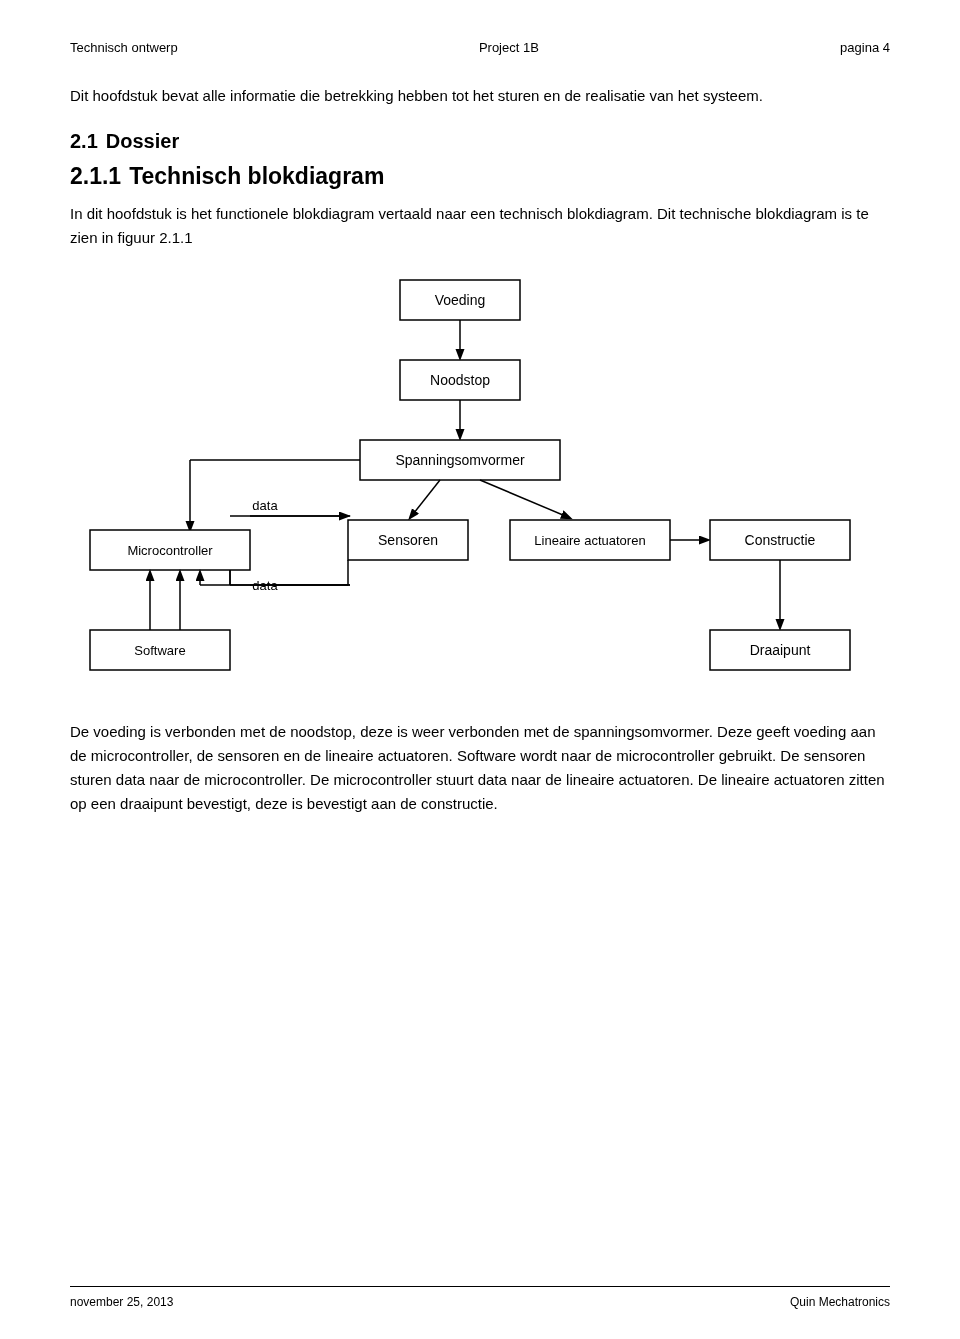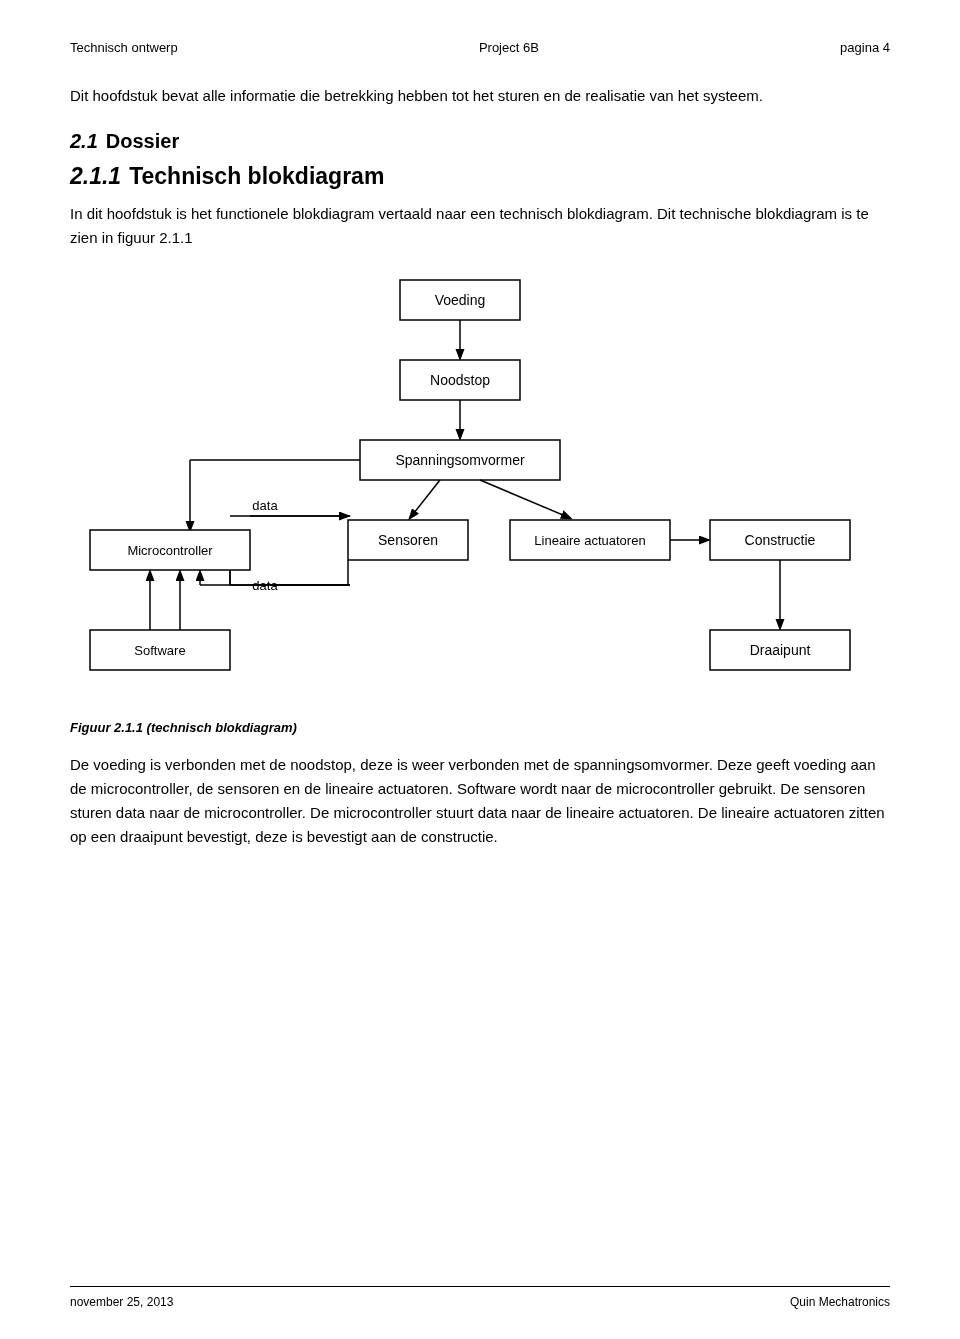--- a/index.html
+++ b/index.html
@@ -39,21 +39,21 @@
       font-size: 15px;
       margin-bottom: 22px;
       line-height: 1.5;
     }
     .section-title {
       font-size: 20px;
       font-weight: bold;
       margin-bottom: 10px;
       margin-top: 10px;
     }
-    .section-number { margin-right: 8px; font-style: italic; }
+    .section-number { margin-right: 8px; }
     .subsection-title {
       font-size: 23px;
       font-weight: bold;
       margin-bottom: 12px;
       margin-top: 10px;
     }
     .body-text {
       font-size: 15px;
       line-height: 1.6;
       margin-bottom: 10px;
@@ -90,21 +90,21 @@
       height: 430px;
     }
   </style>
 </head>
 <body>
 
 <div class="page">
 
   <div class="header">
     <span>Technisch ontwerp</span>
-    <span>Project 6B</span>
+    <span>Project 1B</span>
     <span>pagina 4</span>
   </div>
 
 
   <p class="intro-text">Dit hoofdstuk bevat alle informatie die betrekking hebben tot het sturen en de realisatie van het systeem.</p>
 
   <div class="section-title">
     <span class="section-number">2.1</span><span>Dossier</span>
   </div>
 
@@ -182,21 +182,20 @@
         </marker>
       </defs>
 
       <line x1="180" y1="246" x2="278" y2="246" stroke="black" stroke-width="1.5" marker-end="url(#arrow)"></line>
 
       <line x1="278" y1="290" x2="278" y2="315" stroke="black" stroke-width="1.5"></line>
       <line x1="180" y1="315" x2="278" y2="315" stroke="black" stroke-width="1.5"></line>
     </svg>
   </div>
 
-  <p class="figure-caption">Figuur 2.1.1 (technisch blokdiagram)</p>
 
   <p class="body-text">De voeding is verbonden met de noodstop, deze is weer verbonden met de spanningsomvormer. Deze geeft voeding aan de microcontroller, de sensoren en de lineaire actuatoren. Software wordt naar de microcontroller gebruikt. De sensoren sturen data naar de microcontroller. De microcontroller stuurt data naar de lineaire actuatoren. De lineaire actuatoren zitten op een draaipunt bevestigt, deze is bevestigt aan de constructie.</p>
 
   <div class="footer">
     <span>november 25, 2013</span>
     <span>Quin Mechatronics</span>
   </div>
 
 </div>
 

